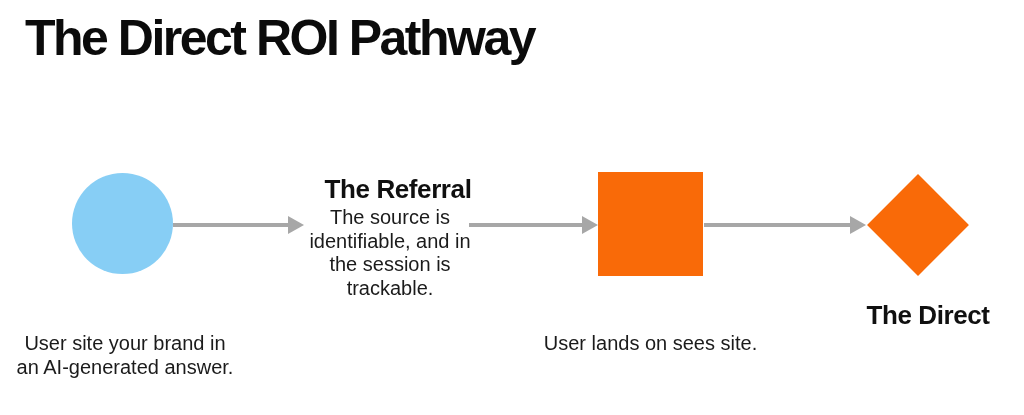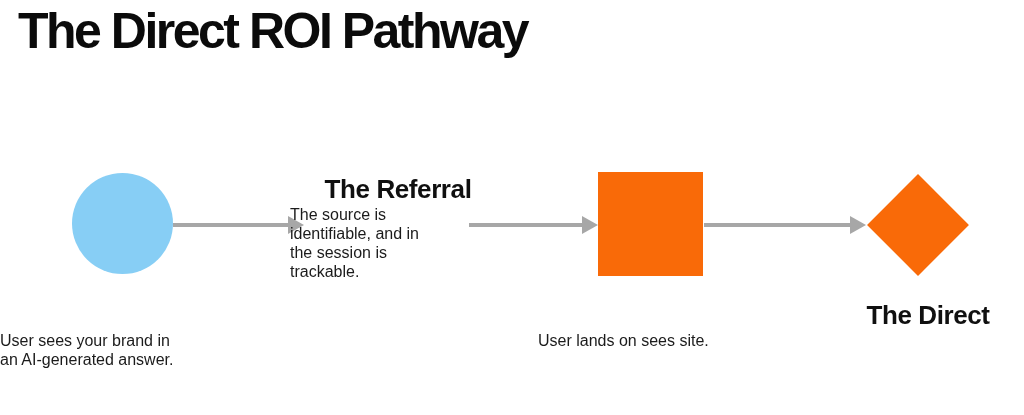--- a/index.html
+++ b/index.html
@@ -12,21 +12,21 @@
     position: relative;
     width: 1024px;
     height: 415px;
     background: #ffffff;
     overflow: hidden;
   }
   .title {
     position: absolute;
     left: 18px;
     top: 2px;
-    margin: 0;
+    margin: 7px;
     font-size: 50px;
     font-weight: 700;
     letter-spacing: -2.5px;
     color: #0b0b0b;
     white-space: nowrap;
   }
   .shape { position: absolute; }
   .shape.circle {
     left: 72px;
     top: 173px;
@@ -74,23 +74,24 @@
     font-size: 26px;
     font-weight: 700;
     letter-spacing: -0.4px;
     color: #101010;
     text-align: center;
     line-height: 1.2;
   }
   .step-desc {
     position: absolute;
     margin: 0;
-    font-size: 16px;
+    font-size: 20px;
     font-weight: 400;
     color: #1b1b1b;
+    text-align: center;
     line-height: 1.18;
     white-space: pre-line;
   }
   .referral-label { left: 290px; top: 166px; width: 200px; }
   .referral-desc  { left: 290px; top: 206px; width: 200px; }
   .encounter-label { left: 22px;  top: 292px; width: 200px; }
   .encounter-desc  { left: 0px;   top: 332px; width: 250px; }
   .destination-label { left: 545px; top: 294px; width: 210px; }
   .destination-desc  { left: 538px; top: 332px; width: 225px; }
   .action-label { left: 820px; top: 292px; width: 200px; }
@@ -123,20 +124,20 @@
 
   <div class="shape square" style="background-color: rgb(249, 106, 8);"></div>
 
   <div class="arrow">
     <div class="arrow-line arrow3-line" style="background-color: rgb(167, 167, 167);"></div>
     <div class="arrow-head arrow3-head" style="border-left-color: rgb(167, 167, 167);"></div>
   </div>
 
   <div class="shape diamond" style="background-color: rgb(249, 106, 8);"></div>
 
-  <p class="step-desc encounter-desc">User sees your brand in
+  <p class="step-desc encounter-desc">User site your brand in
 an AI-generated answer.</p>
 
   <p class="step-desc destination-desc">User lands on sees site.</p>
 
   <p class="step-label action-label">The Direct</p>
 
 </div>
 
 </body></html>

